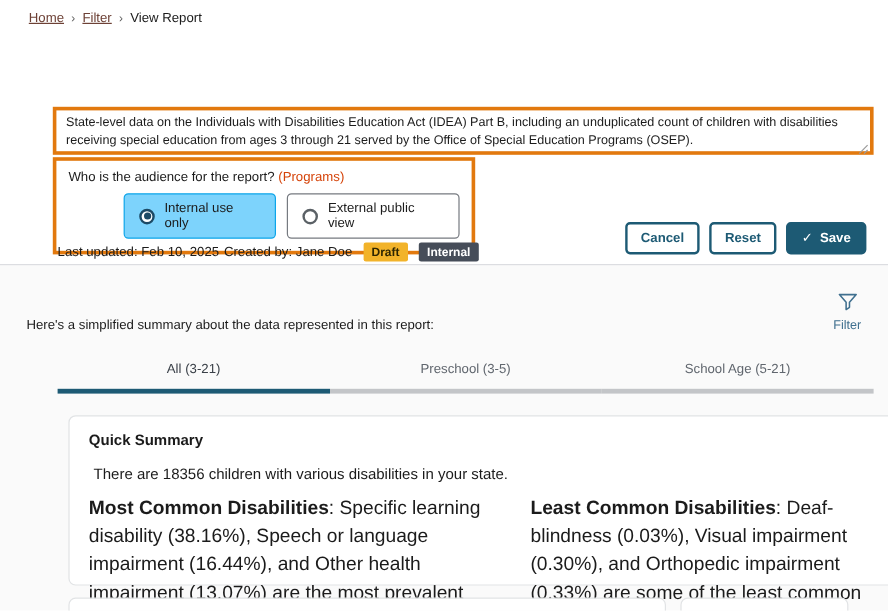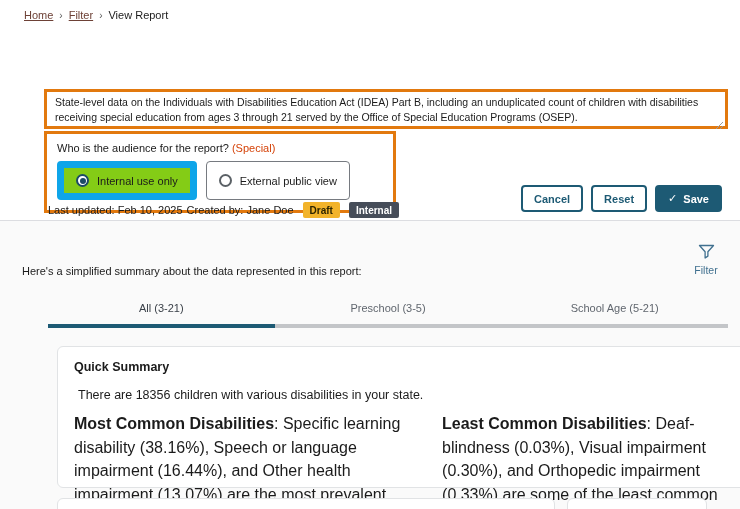--- a/index.html
+++ b/index.html
@@ -21,21 +21,21 @@
   .desc-hl { left:44px; top:89px; width:684px; padding:1px 0 0 0; }
   .desc-area { display:block; width:100%; height:33px; border:none; outline:none; resize:none; overflow:hidden;
     font-family:inherit; font-size:10.5px; line-height:1.45; color:#1b1b1b; padding:2px 10px 0 8px; background:transparent; }
   .resize-handle { position:absolute; right:1px; bottom:1px; width:9px; height:9px; cursor:nwse-resize; }
 
   .radio-hl { left:44px; top:131px; width:352px; padding:8px 10px 10px 10px; }
   .radio-label-row { font-size:11px; color:#1b1b1b; }
   .required { color:#d54309; }
   .options { display:flex; gap:9px; margin-top:7px; }
   .option { display:flex; align-items:center; gap:8px; padding:6px 12px; border-radius:4px; font-size:11px; color:#1b1b1b; cursor:pointer; }
-  .option.selected { background:#84cc16; border:7px solid #0ea5e9; }
+  .option.selected { background:#7dd3fc; border:1px solid #0ea5e9;margin-left:46px; }
   .option.unselected { background:#fff; border:1px solid #767a80; }
   .radio { width:13px; height:13px; border-radius:50%; border:2px solid #1c4a66; background:#fff; position:relative; flex:none; }
   .radio.checked::after { content:""; position:absolute; inset:1.5px; border-radius:50%; background:#1c4a66; }
   .radio.unchecked { border-color:#5b6166; }
 
   
   .meta-row { position:absolute; left:48px; top:202px; display:flex; align-items:center; gap:4px; font-size:11px; color:#1b1b1b; }
   .badge { font-size:10px; font-weight:bold; padding:2.5px 7px; border-radius:2px; margin-left:5px; }
   .badge.draft { background:#f2b32a; color:#2d2500; }
   .badge.internal { background:#464d59; color:#fff; }
@@ -88,21 +88,21 @@
     <span class="resize-handle">
       <svg width="9" height="9" viewBox="0 0 9 9">
           <path d="M8 1 L1 8 M8 5 L5 8" stroke="#9a9a9a" stroke-width="1" fill="none"></path>
         </svg>
     </span>
   </div>
 
   <div class="hl radio-hl">
     <div class="radio-label-row">
       <span>Who is the audience for the report?</span>
-      <span class="required">(Special)</span>
+      <span class="required">(Programs)</span>
     </div>
     <div class="options">
       <div class="option selected">
         <span class="radio checked"></span>
         <span>Internal use only</span>
       </div>
       <div class="option unselected">
         <span class="radio unchecked"></span>
         <span>External public view</span>
       </div>

